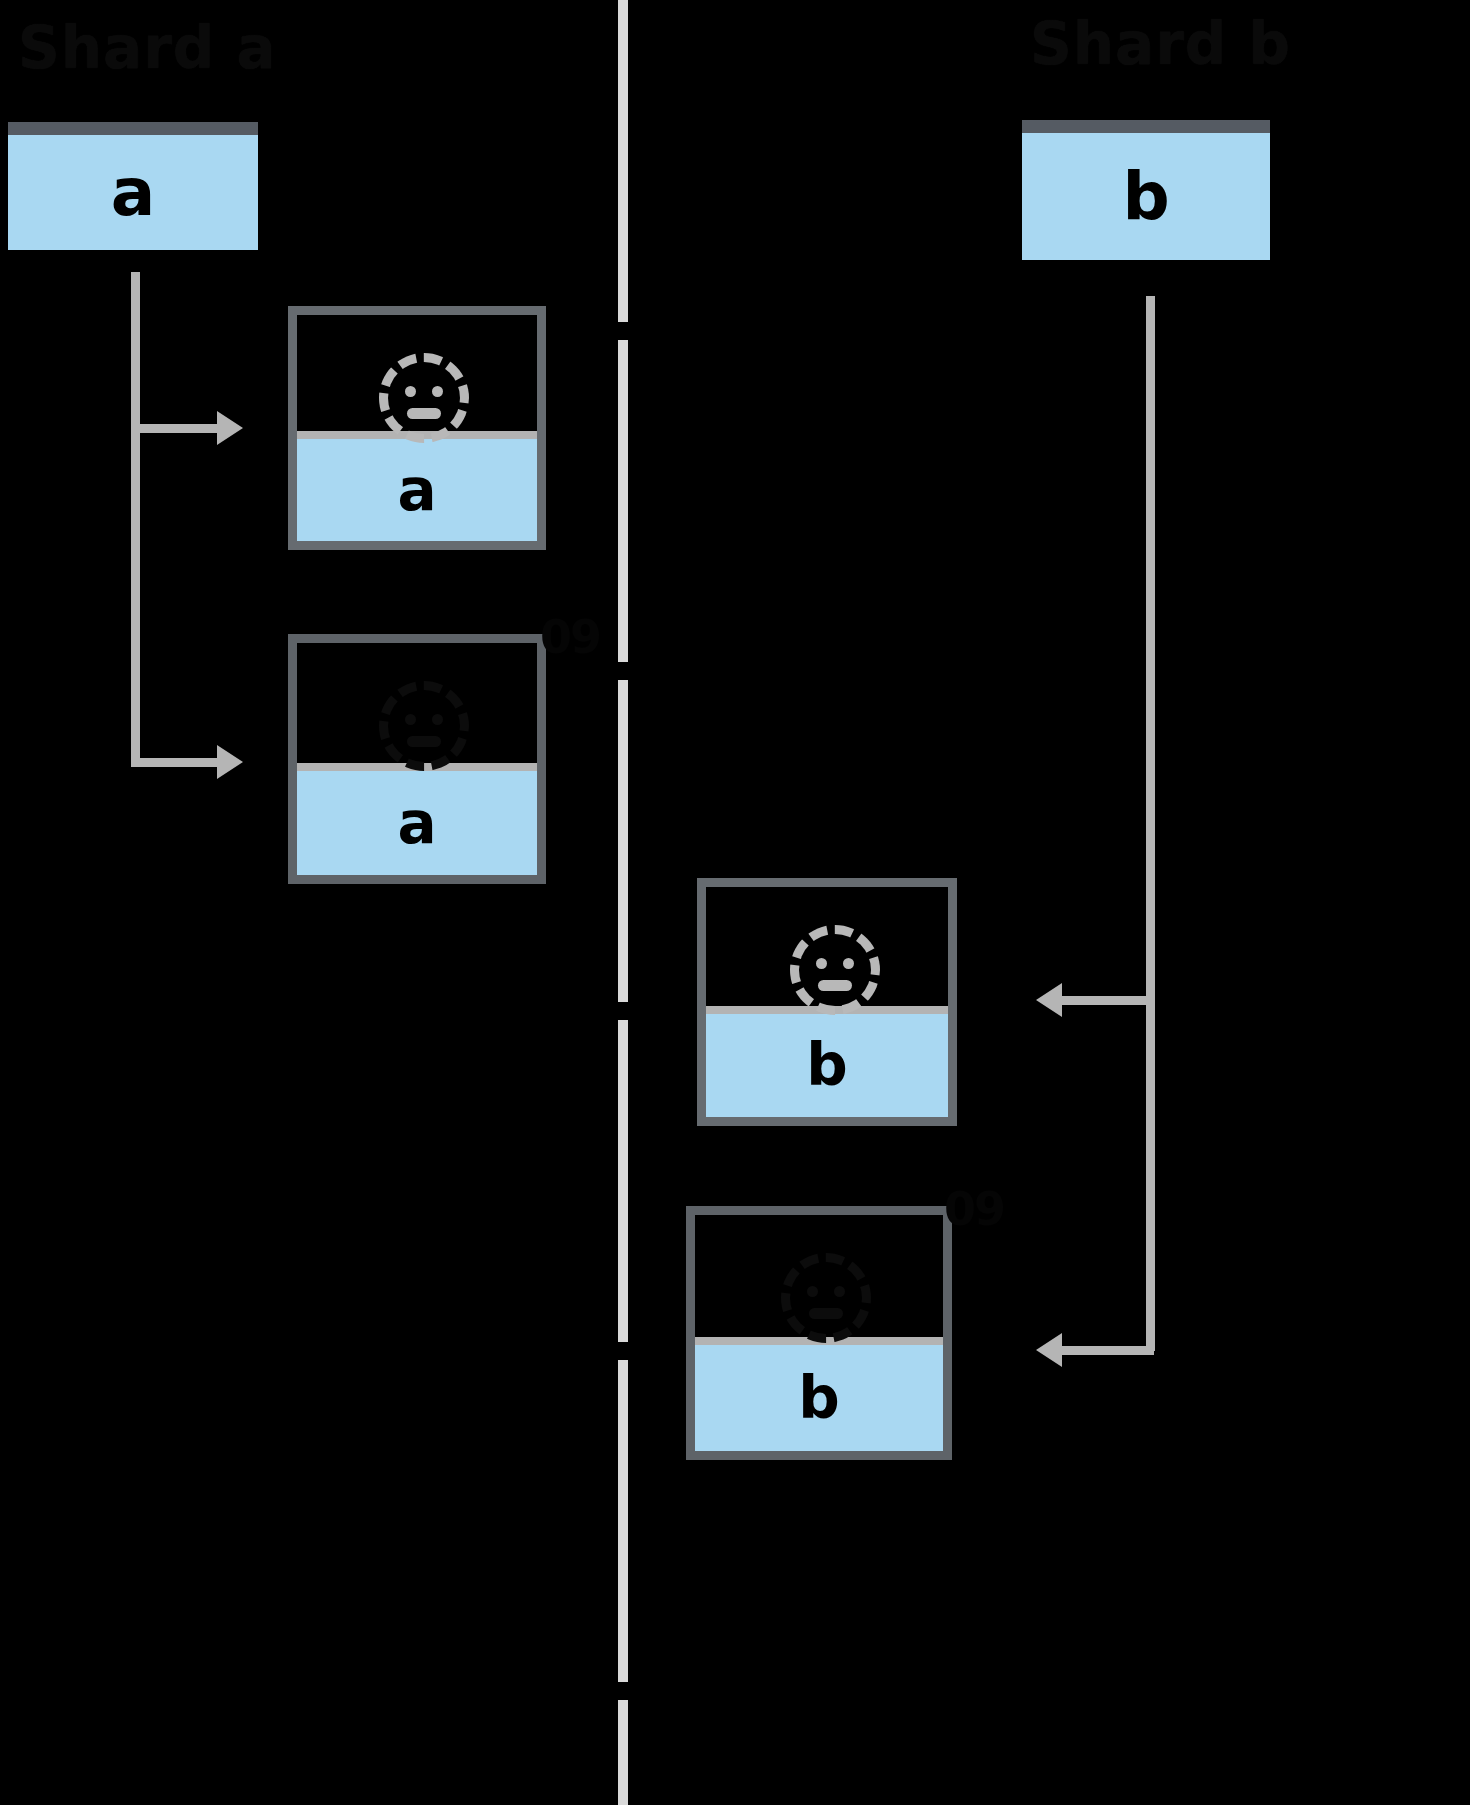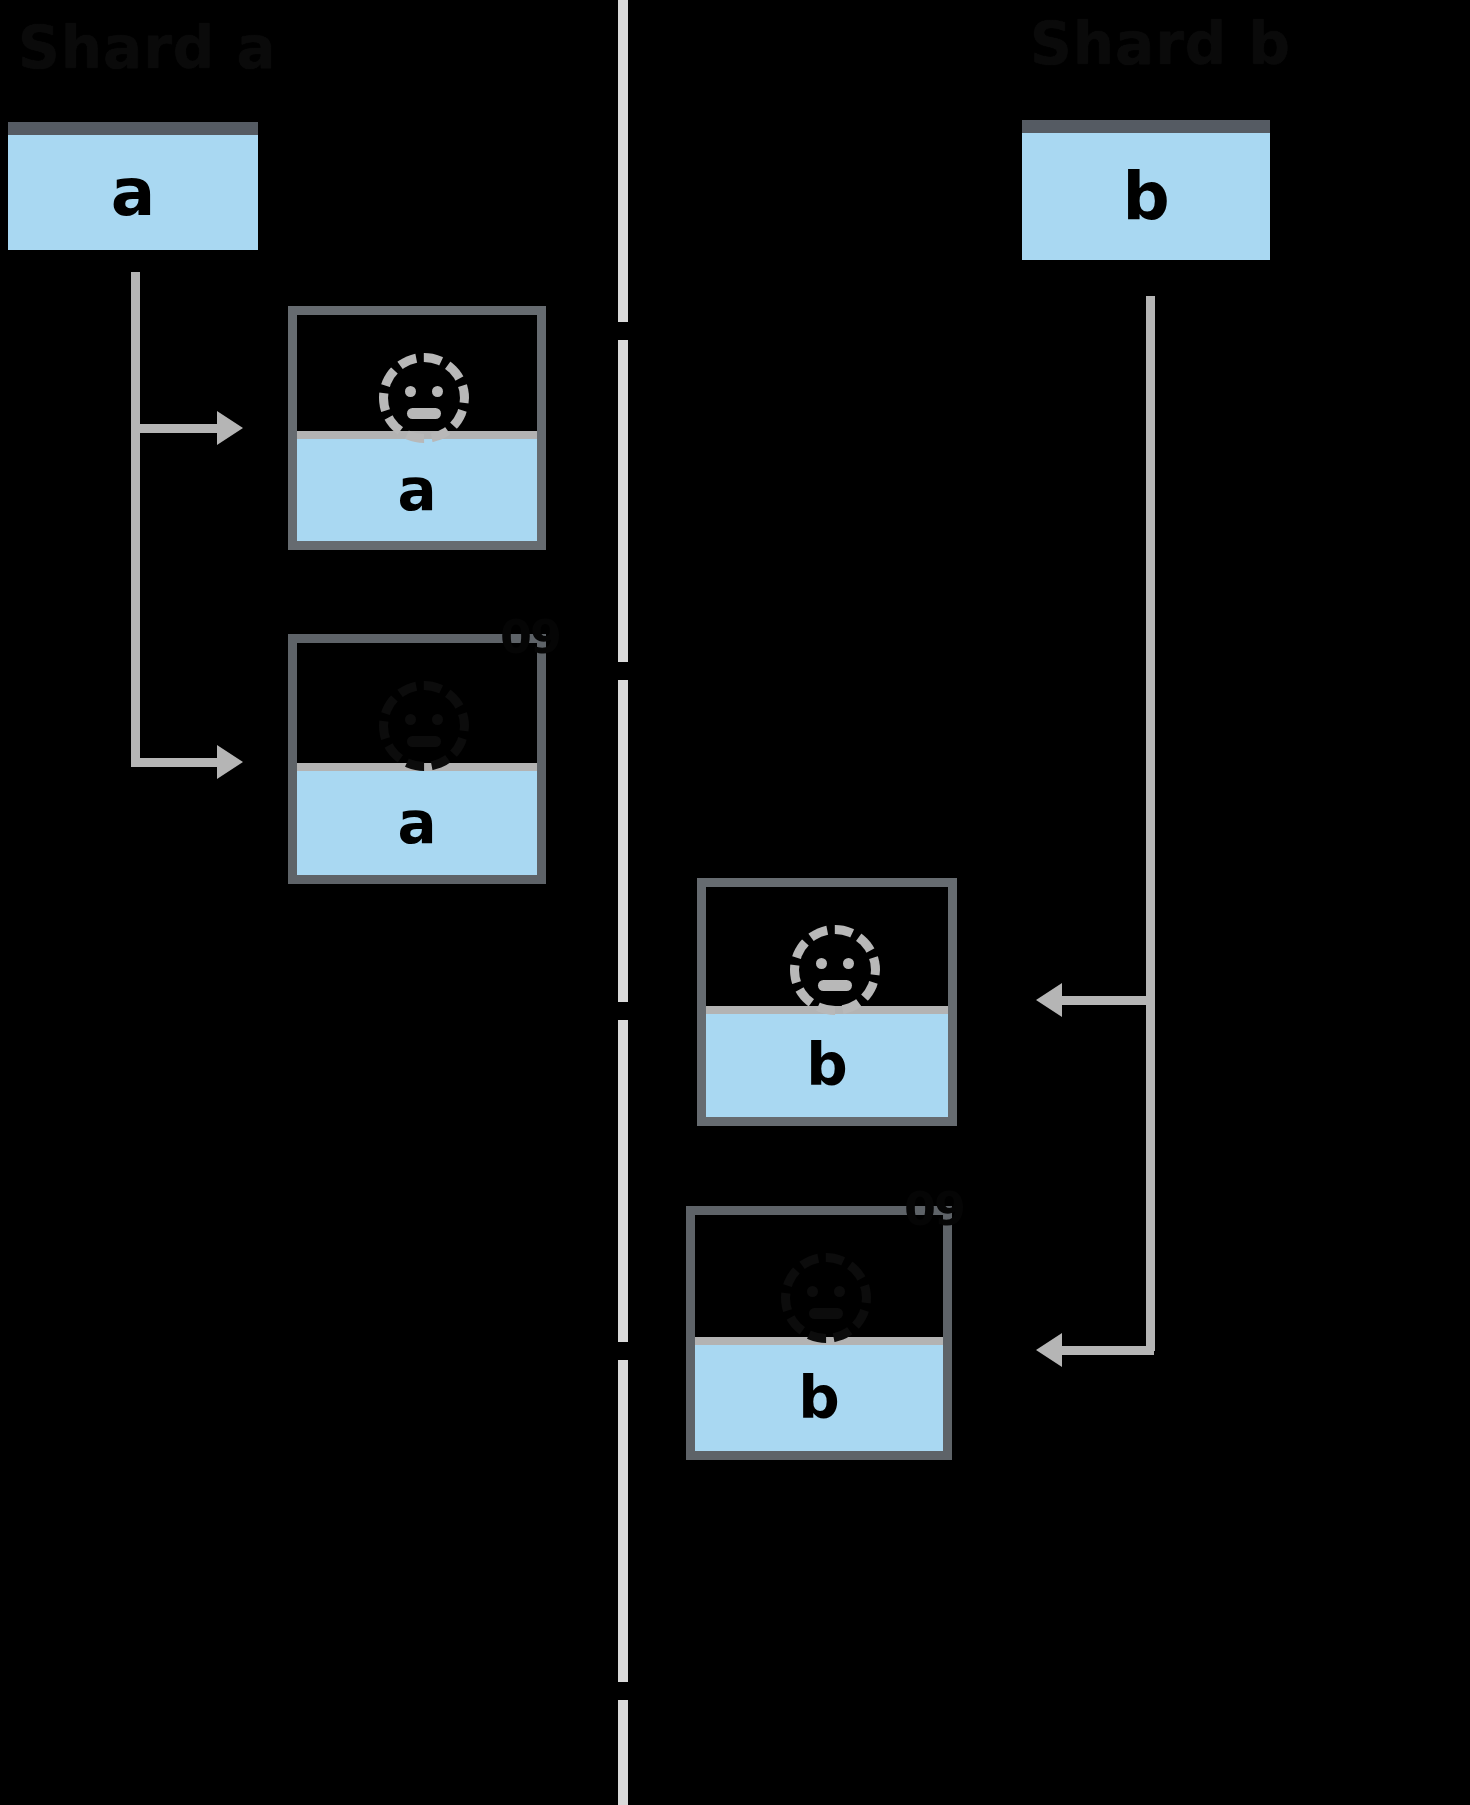--- a/index.html
+++ b/index.html
@@ -97,20 +97,21 @@
 
   
   .badge{
     position:absolute;
     width:72px;height:62px;
     color:#050505;
     font-family:"DejaVu Sans", sans-serif;
     font-size:46px;font-weight:700;
     line-height:62px;text-align:center;
     letter-spacing:-2px;
+    margin-left:40px;
   }
 
   
   .stroke{position:absolute;background:#b5b5b5;}
   .v{width:9px;}
   .h{height:9px;}
 
   .arrow-right, .arrow-left{
     position:absolute;width:0;height:0;
   }

